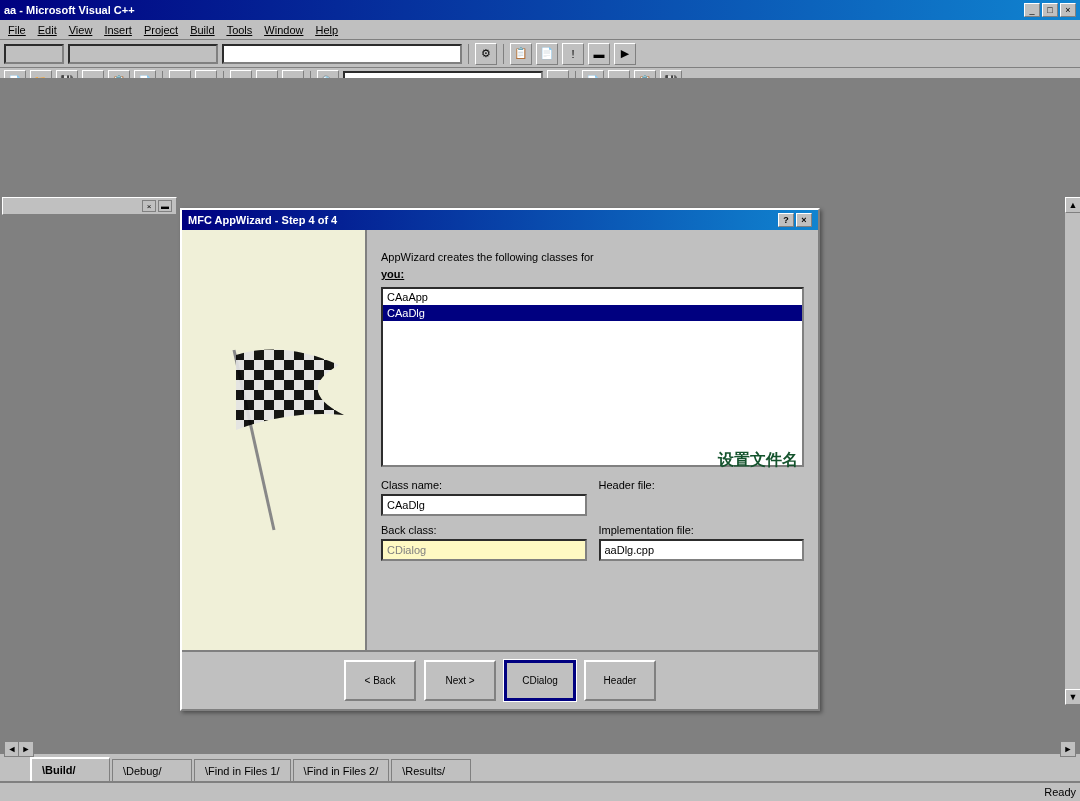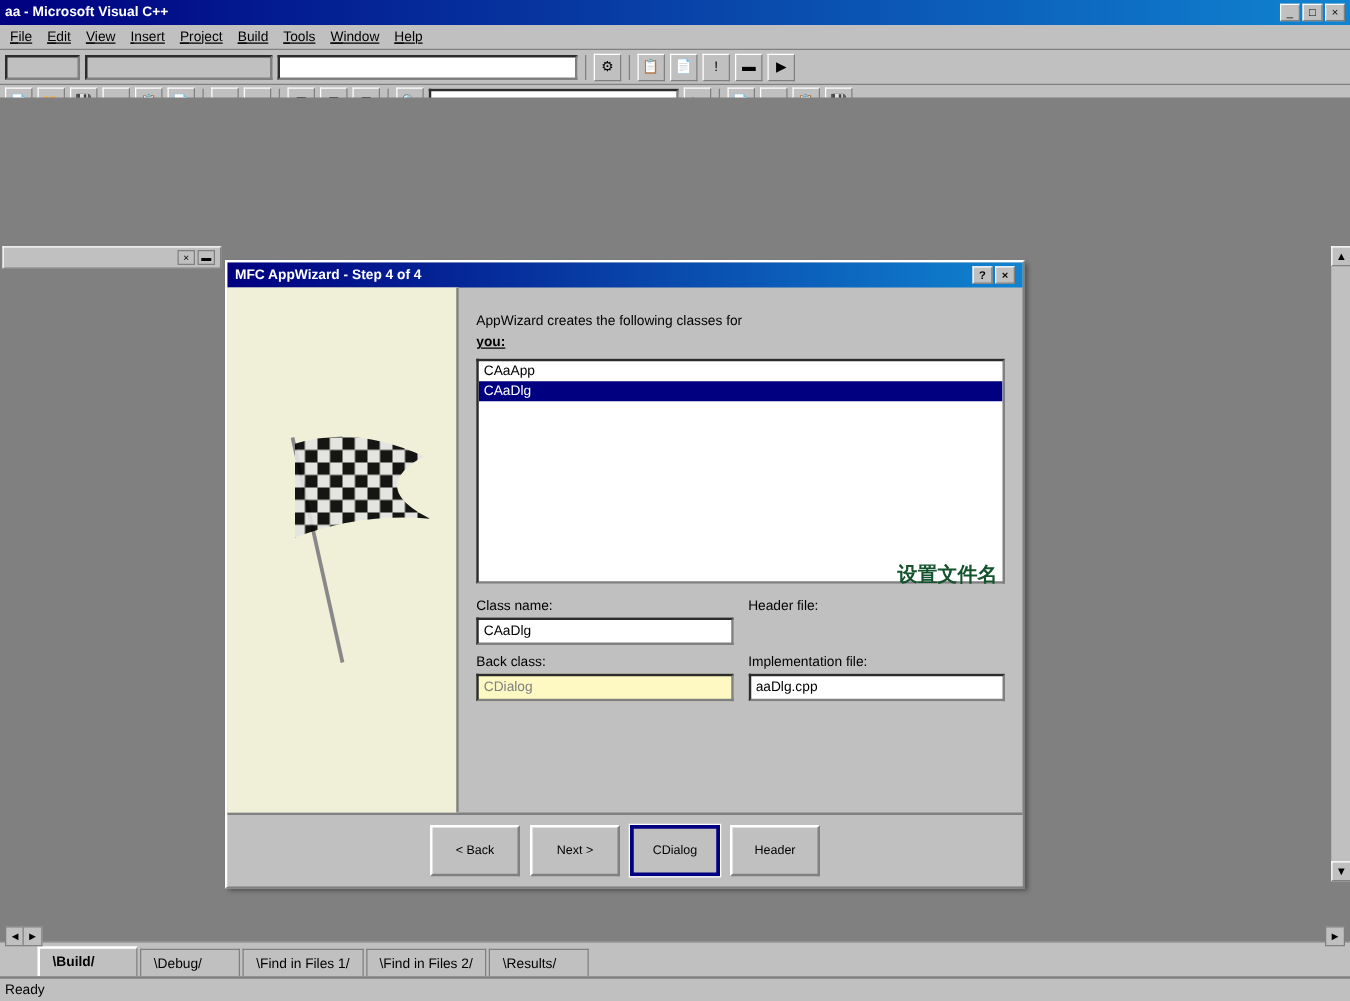--- a/index.html
+++ b/index.html
@@ -258,20 +258,21 @@
       bottom: 0;
       left: 0;
       right: 0;
       height: 20px;
       background: #c0c0c0;
       border-top: 2px solid #808080;
       display: flex;
       align-items: center;
       padding: 0 4px;
       font-size: 11px;
+      justify-content: flex-end;
     }
 
     
     .bottom-tabs {
       position: absolute;
       bottom: 20px;
       left: 0;
       right: 0;
       height: 28px;
       background: #c0c0c0;

